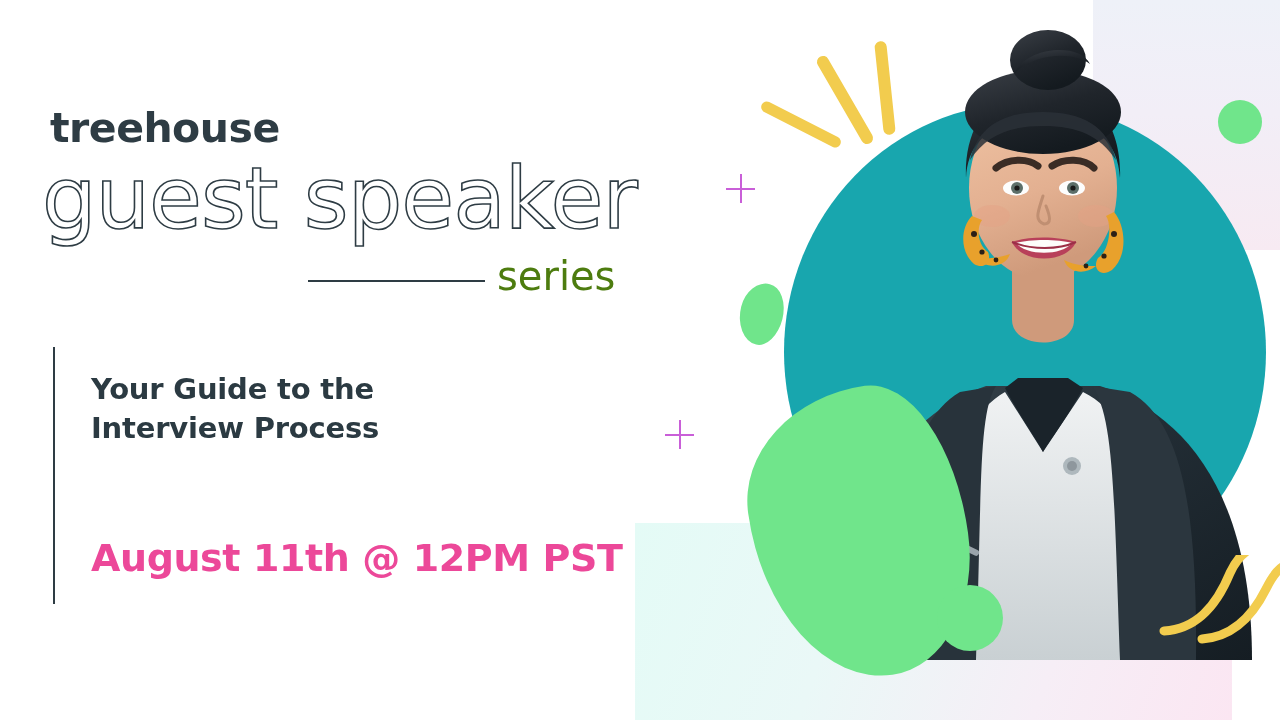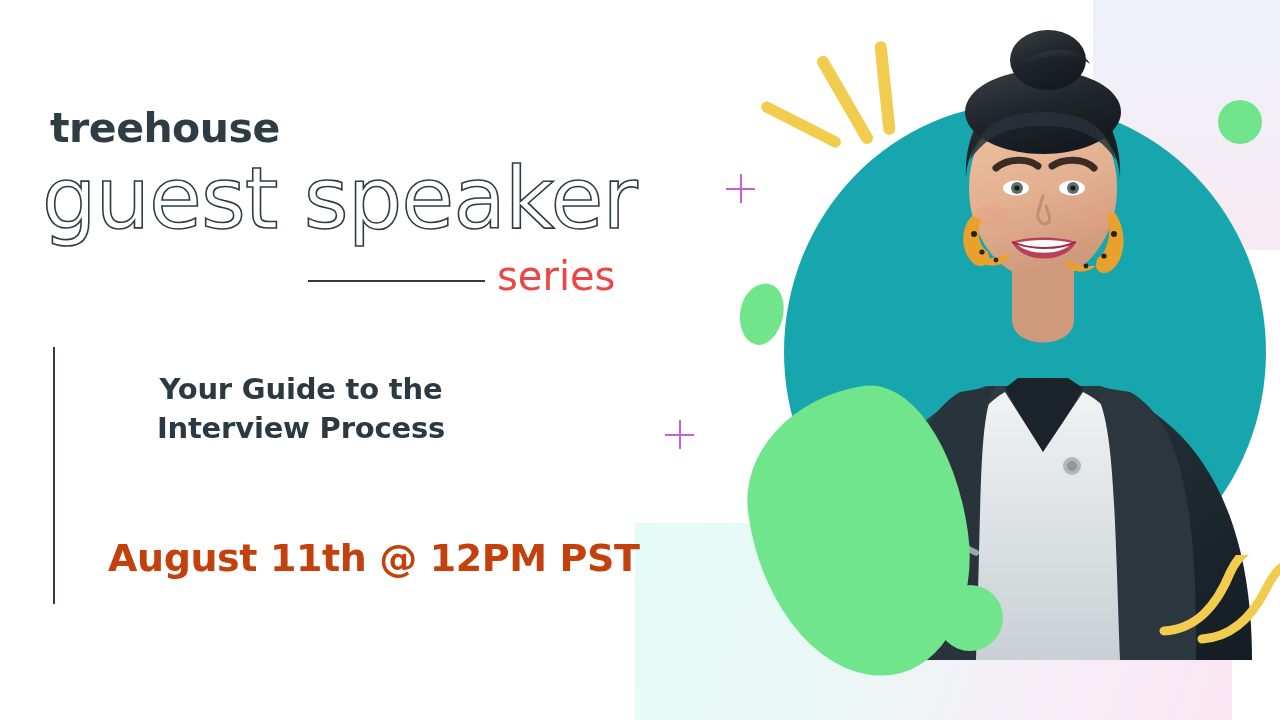--- a/index.html
+++ b/index.html
@@ -99,44 +99,44 @@
     -webkit-text-stroke:1.6px #2e3c44;
     text-stroke:1.6px #2e3c44;
   }
 
   #series-rule{
     position:absolute;left:308px;top:280px;width:177px;height:2px;
     background:#2e3c44;
   }
   #series-word{
     position:absolute;left:497px;top:256px;
-    font-size:40px;font-weight:500;color:#ef4444;line-height:1;text-align:center;
+    font-size:40px;font-weight:500;color:#4d7c0f;line-height:1;text-align:center;
   }
 
   #accent-bar{
     position:absolute;left:53px;top:347px;width:2px;height:257px;
     background:#2e3c44;
   }
 
   #talk-title{
     position:absolute;left:91px;top:370px;width:420px;
     font-size:29px;font-weight:600;line-height:1.33;
-    color:#2b3a42;letter-spacing:-0.2px;text-align:center;
+    color:#2b3a42;letter-spacing:-0.2px;
   }
   #speaker-name{
     position:absolute;left:91px;top:462px;
     font-size:23px;font-weight:400;color:#44525a;line-height:1.35;
   }
   #speaker-role{
     position:absolute;left:91px;top:492px;
     font-size:23px;font-weight:400;color:#44525a;line-height:1.35;
   }
   #event-datetime{
-    position:absolute;left:108px;top:536px;
-    font-size:38px;font-weight:700;color:#c2410c;
+    position:absolute;left:91px;top:536px;
+    font-size:38px;font-weight:700;color:#ec4899;
     letter-spacing:-0.4px;line-height:1.2;
   }
 </style>
 </head>
 <body>
 
 <div id="stage">
 
   <div class="deco" id="panel-lavender"></div>
   <div class="deco" id="panel-gradient"></div>

